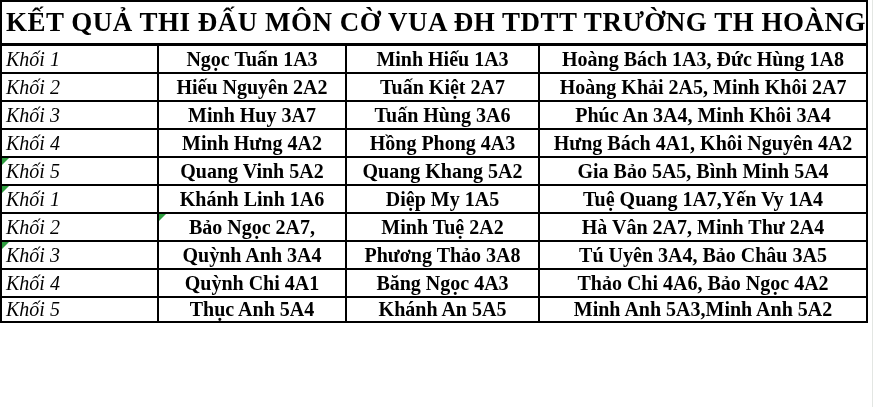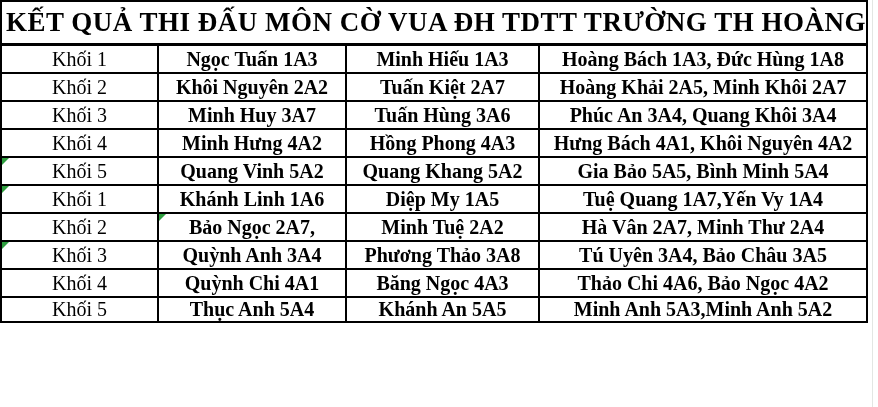--- a/index.html
+++ b/index.html
@@ -31,21 +31,21 @@
     font-weight:bold;
     font-size:27px;
     border-bottom:3px solid #000;
     letter-spacing:0.5px;
   }
   tr.header-row td{height:26px;font-weight:bold;}
   tr.data-row td{height:26px;}
   tr.section-row td{height:27px;}
   tr.last-row td{height:23px;}
   td.group-col{text-align:left;font-weight:bold;padding-left:3px;}
-  td.grade-col{text-align:center;padding-right:5px;}
+  td.grade-col{text-align:left;padding-right:5px;font-style:italic;}
   td.prize-col{text-align:center;font-weight:bold;}
   .tri{
     position:absolute;top:0;left:0;width:0;height:0;
     border-top:7px solid #2e9e3f;
     border-right:7px solid transparent;
     display:block;
   }
 </style>
 </head>
 <body>
@@ -64,29 +64,29 @@
 
 
     <tr class="data-row">
       <td class="grade-col">Khối 1</td>
       <td class="prize-col">Ngọc Tuấn 1A3</td>
       <td class="prize-col">Minh Hiếu 1A3</td>
       <td class="prize-col">Hoàng Bách 1A3, Đức Hùng 1A8</td>
     </tr>
     <tr class="data-row">
       <td class="grade-col">Khối 2</td>
-      <td class="prize-col">Khôi Nguyên 2A2</td>
+      <td class="prize-col">Hiếu Nguyên 2A2</td>
       <td class="prize-col">Tuấn Kiệt 2A7</td>
       <td class="prize-col">Hoàng Khải 2A5, Minh Khôi 2A7</td>
     </tr>
     <tr class="data-row">
       <td class="grade-col">Khối 3</td>
       <td class="prize-col">Minh Huy 3A7</td>
       <td class="prize-col">Tuấn Hùng 3A6</td>
-      <td class="prize-col">Phúc An 3A4, Quang Khôi 3A4</td>
+      <td class="prize-col">Phúc An 3A4, Minh Khôi 3A4</td>
     </tr>
     <tr class="data-row">
       <td class="grade-col">Khối 4</td>
       <td class="prize-col">Minh Hưng 4A2</td>
       <td class="prize-col">Hồng Phong 4A3</td>
       <td class="prize-col">Hưng Bách 4A1, Khôi Nguyên 4A2</td>
     </tr>
     <tr class="data-row">
       <td class="grade-col">Khối 5<i class="tri"></i></td>
       <td class="prize-col">Quang Vinh 5A2</td>

